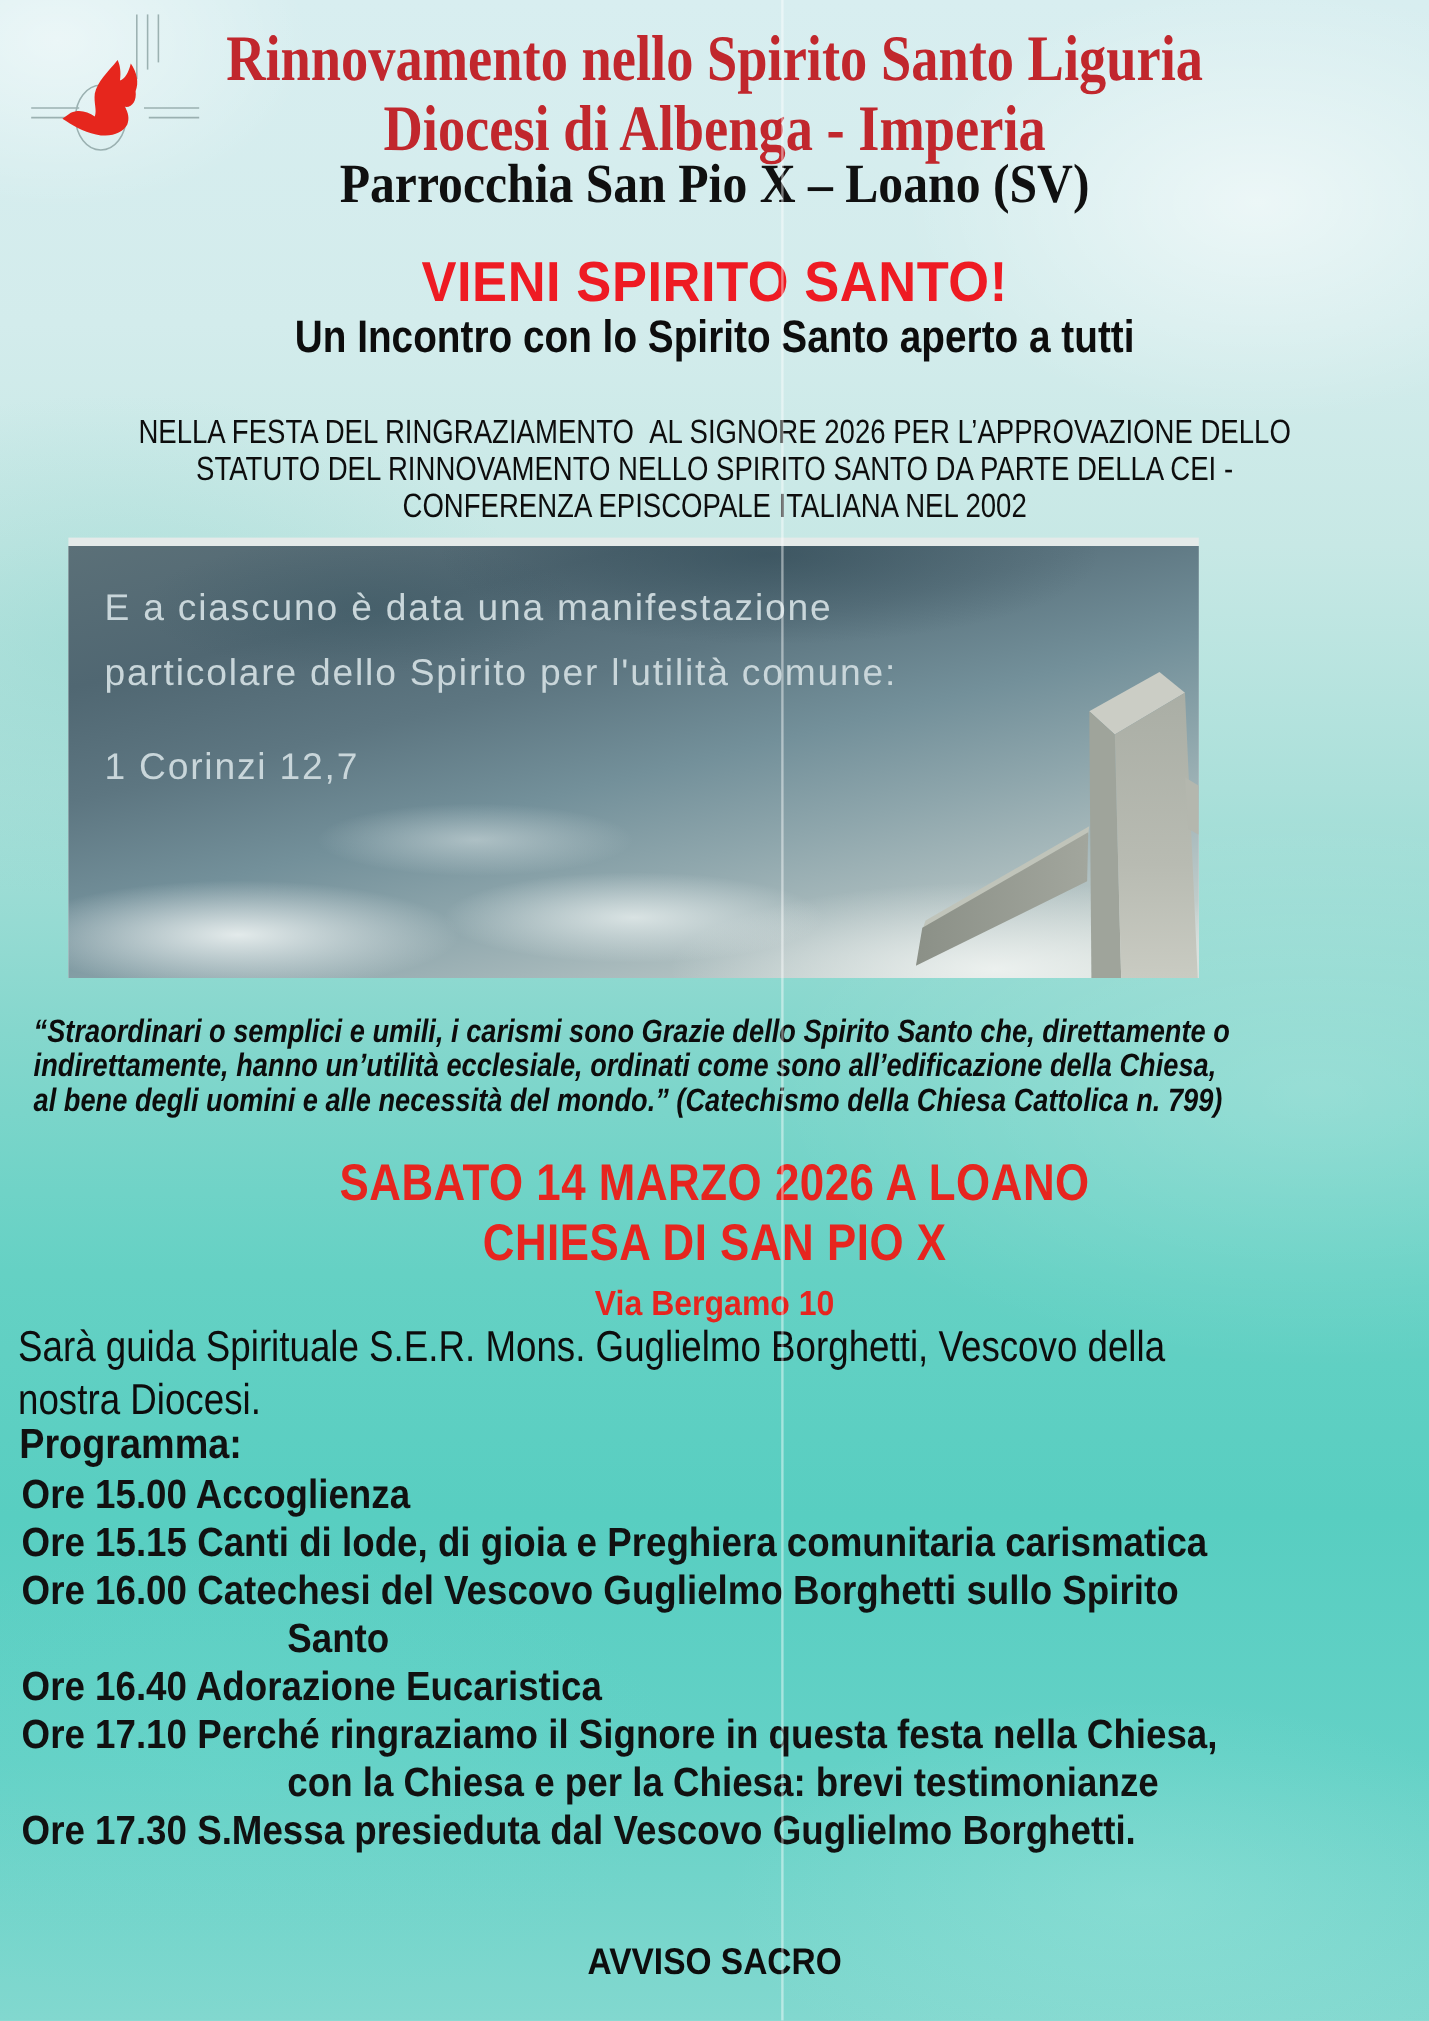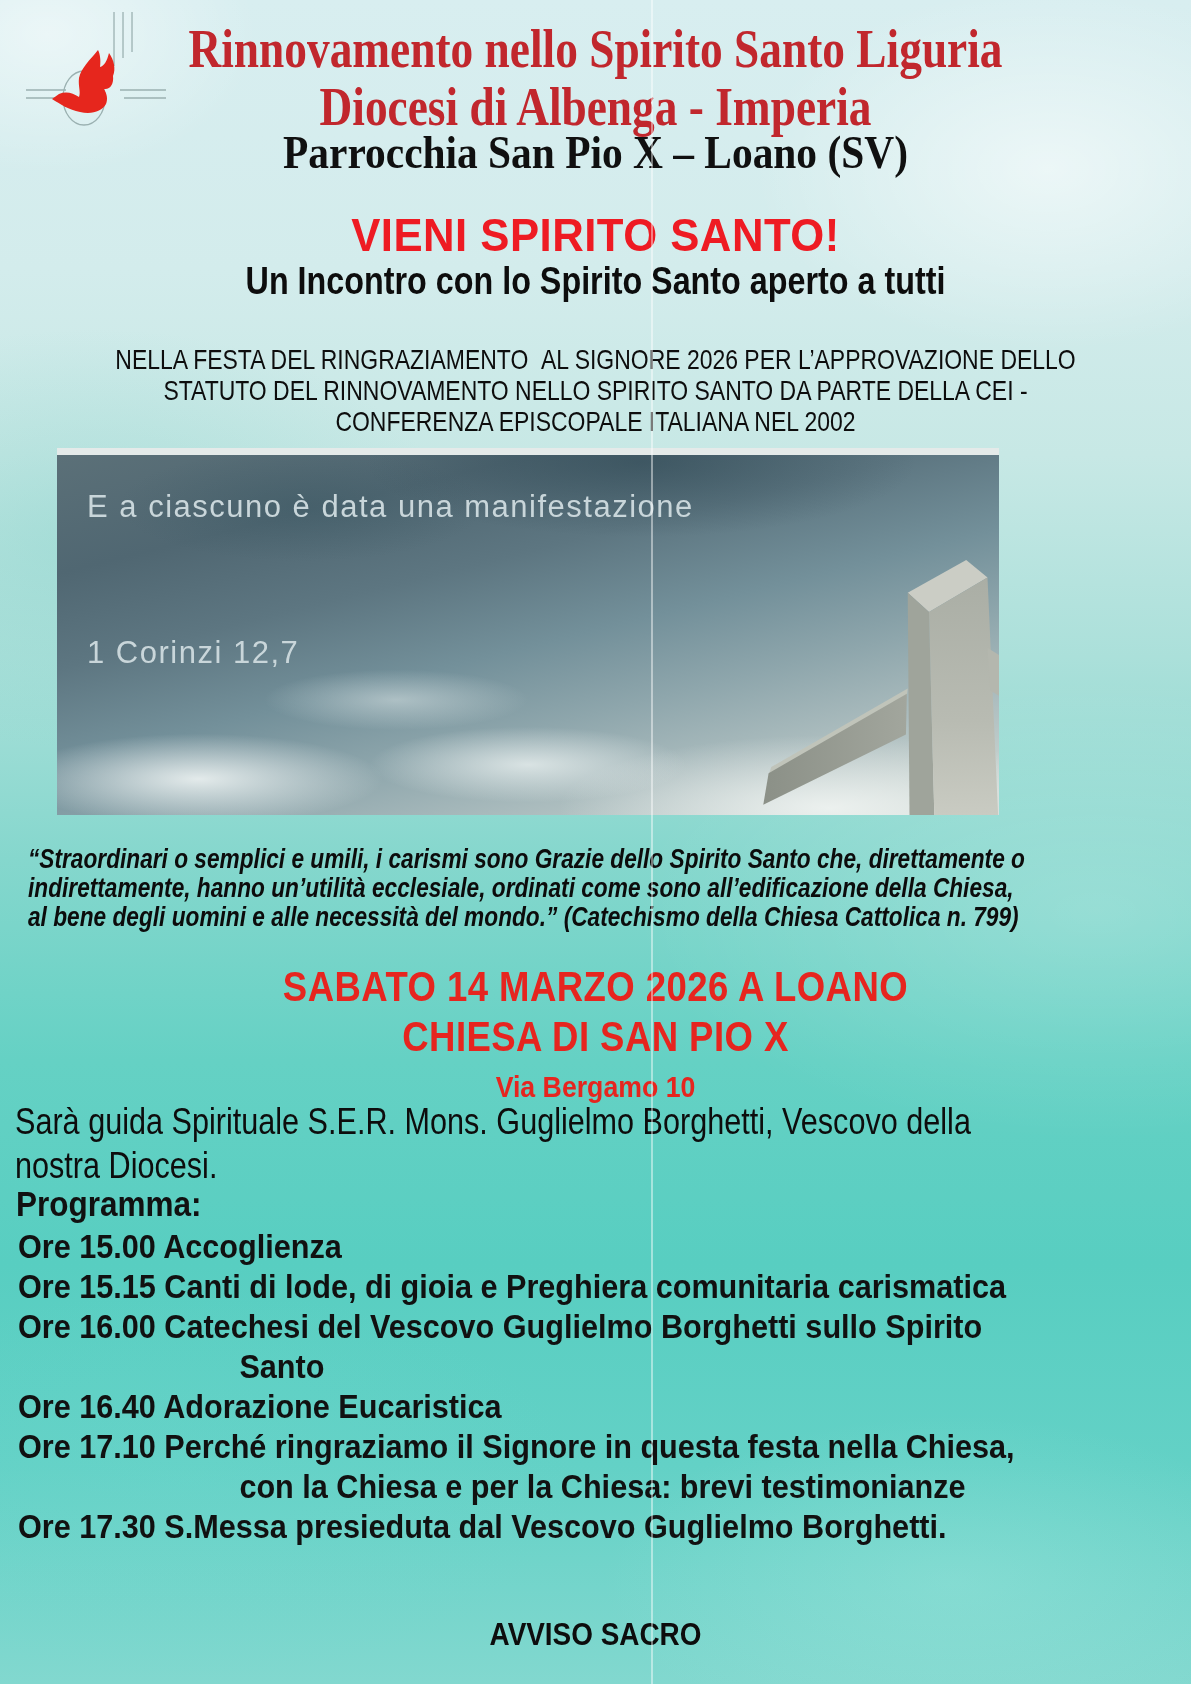--- a/index.html
+++ b/index.html
@@ -44,21 +44,21 @@
       radial-gradient(ellipse 45% 32% at 62% 2%,  rgba(40,66,78,0.50), transparent 65%),
       radial-gradient(ellipse 30% 24% at 26% 14%, rgba(54,84,95,0.38), transparent 65%),
       radial-gradient(ellipse 28% 18% at 15% 90%, rgba(244,248,247,0.85), transparent 70%),
       radial-gradient(ellipse 24% 15% at 50% 86%, rgba(238,244,243,0.75), transparent 70%),
       radial-gradient(ellipse 20% 12% at 36% 68%, rgba(225,234,234,0.50), transparent 70%),
       radial-gradient(ellipse 40% 28% at 82% 98%, rgba(240,244,242,0.90), transparent 72%),
       linear-gradient(166deg,#5b7078 0%,#506772 20%,#5d7681 36%,#73909a 52%,#8ea6ac 66%,#b0c0c1 82%,#cdd7d3 96%);
   }
   .cross-svg { position:absolute; left:0; top:0; width:100%; height:100%; }
   .verse { position:absolute; left:30px; color:#c9d6da; font-size:31px; letter-spacing:1.5px; white-space:nowrap; }
-  .verse1 { top:34px; } .verse2 { top:88px; } .verse-ref { top:180px; }
+  .verse1 { top:34px; } .verse2 { top:88px; } .verse-ref { top:166px; }
 
   
   .quote { position:absolute; left:28px; top:845px; font-weight:bold; font-style:italic;
            font-size:27px; line-height:29px; color:#0c0c0c; transform:scaleX(0.84); transform-origin:0 50%; }
   .quote div { white-space:nowrap; }
 
   
   .sabato { top:963px;  font-size:43px; line-height:47px; font-weight:bold; color:#e6251f; transform:scaleX(0.85); letter-spacing:0.5px; }
   .chiesa { top:1013px; font-size:43px; line-height:47px; font-weight:bold; color:#e6251f; transform:scaleX(0.85); letter-spacing:0.5px; }
   .via    { top:1071px; font-size:29px; line-height:32px; font-weight:bold; color:#e6251f; transform:scaleX(0.92); }
@@ -121,20 +121,21 @@
           </linearGradient>
         </defs>
         <polygon points="960,135 1026,103 1050,120 984,154" fill="#cbcdc5"></polygon>
         <polygon points="960,135 984,154 990,353 962,353" fill="#9fa49b"></polygon>
         <polygon points="984,154 1050,120 1062,353 990,353" fill="url(#postGrad)"></polygon>
         <polygon points="1050,189 1063,196 1063,236 1053,231" fill="#b4b7ae"></polygon>
         <polygon points="960,229 806,306 803,314 959,236" fill="#c0c4ba"></polygon>
         <polygon points="959,234 803,312 797,343 958,274" fill="url(#armGrad)"></polygon>
       </svg>
       <div class="verse verse1">E a ciascuno è data una manifestazione</div>
+      <div class="verse verse2">particolare dello Spirito per l'utilità comune:</div>
       <div class="verse verse-ref">1 Corinzi 12,7</div>
     </div>
   </div>
 
   <div class="quote">
     <div>“Straordinari o semplici e umili, i carismi sono Grazie dello Spirito Santo che, direttamente o</div>
     <div>indirettamente, hanno un’utilità ecclesiale, ordinati come sono all’edificazione della Chiesa,</div>
     <div>al bene degli uomini e alle necessità del mondo.” (Catechismo della Chiesa Cattolica n. 799)</div>
   </div>
 

